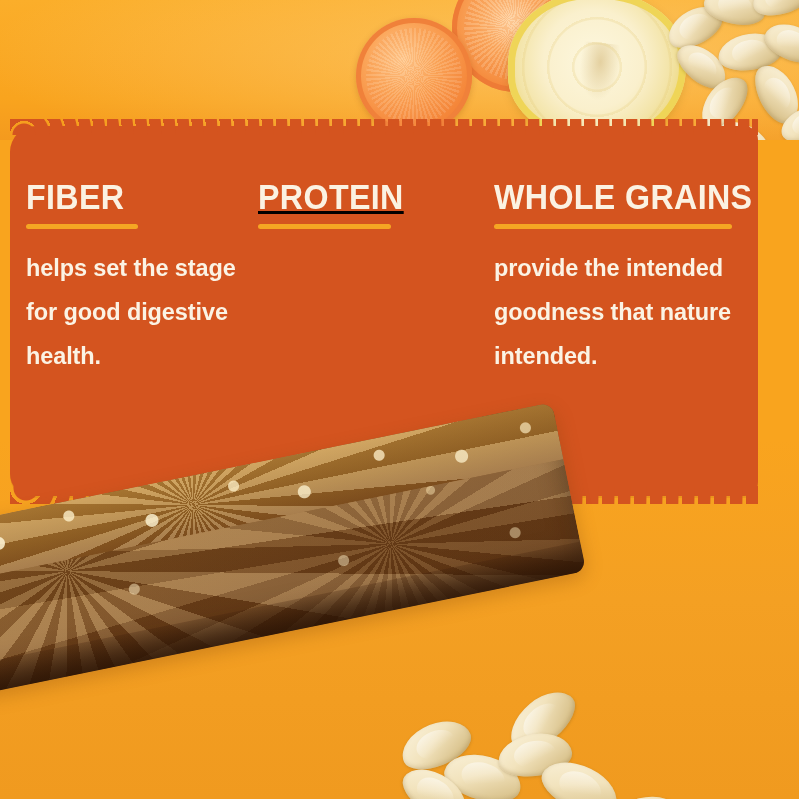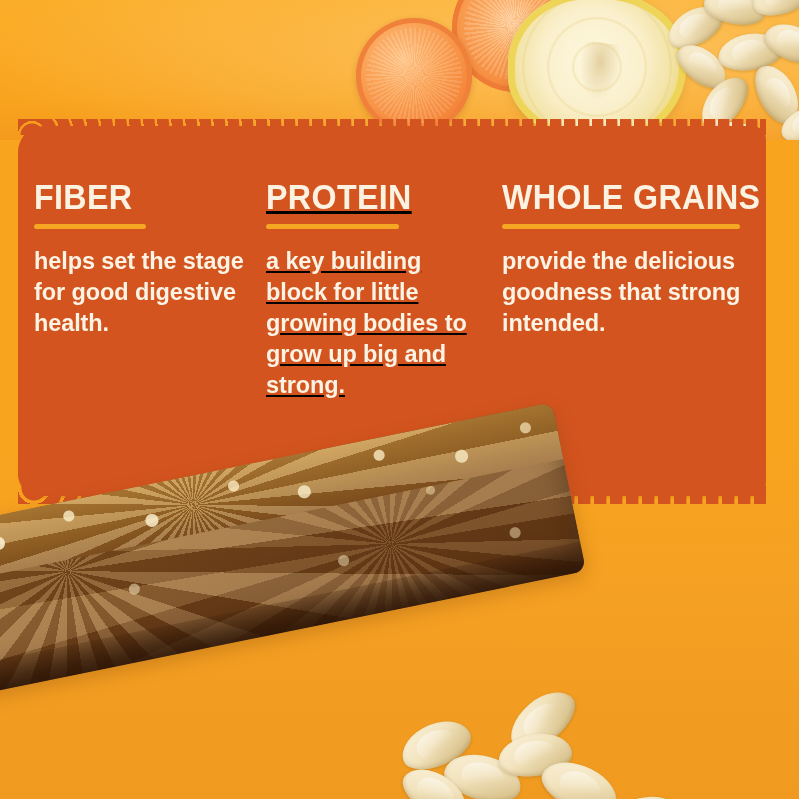--- a/index.html
+++ b/index.html
@@ -118,21 +118,21 @@
     content:"";
     position:absolute; left:22%; top:16%;
     width:56%; height:66%;
     border-radius:50%;
     background: linear-gradient(160deg, rgba(255,255,255,.6), rgba(255,255,255,0) 65%);
   }
 
   
   .panel {
     position: absolute;
-    left: 18px;
+    left: 10px;
     top: 126px;
     width: 748px;
     height: 370px;
     background: #D4541F;
     border-radius: 26px 14px 14px 22px;
     box-shadow: 0 2px 0 rgba(150,55,10,.12);
   }
   
   .panel-wave-top {
     position: absolute;
@@ -183,21 +183,21 @@
     background: #F5A623;
     margin-bottom: 17px;
   }
   .rule-0 { width: 112px; }
   .rule-1 { width: 133px; }
   .rule-2 { width: 238px; }
 
   .col-body {
     color: #FBF3E4;
     font-size: 23.5px;
-    line-height: 31px;
+    line-height: 44px;
     font-weight: 700;
     letter-spacing: -0.1px;
     margin: 0;
   }
 
   
   .bar-wrap {
     position: absolute;
     left: -42px;
     top: 410px;
@@ -286,27 +286,26 @@
 
       <div class="col col-0">
         <h2 class="col-heading">FIBER</h2>
         <div class="col-rule rule-0"></div>
         <p class="col-body">helps set the stage for good digestive health.</p>
       </div>
 
       <div class="col col-1">
         <h2 class="col-heading">PROTEIN</h2>
         <div class="col-rule rule-1"></div>
-        <p class="col-body">a key building block for little growing bodies to grow up big and strong.</p>
       </div>
 
       <div class="col col-2">
         <h2 class="col-heading">WHOLE GRAINS</h2>
         <div class="col-rule rule-2"></div>
-        <p class="col-body">provide the delicious goodness that strong intended.</p>
+        <p class="col-body">provide the intended goodness that nature intended.</p>
       </div>
 
     </div>
   </div>
 
   <div class="bar-wrap">
     <div class="bar">
       <div class="bar-top"></div>
       <div class="bar-edge"></div>
     </div>

